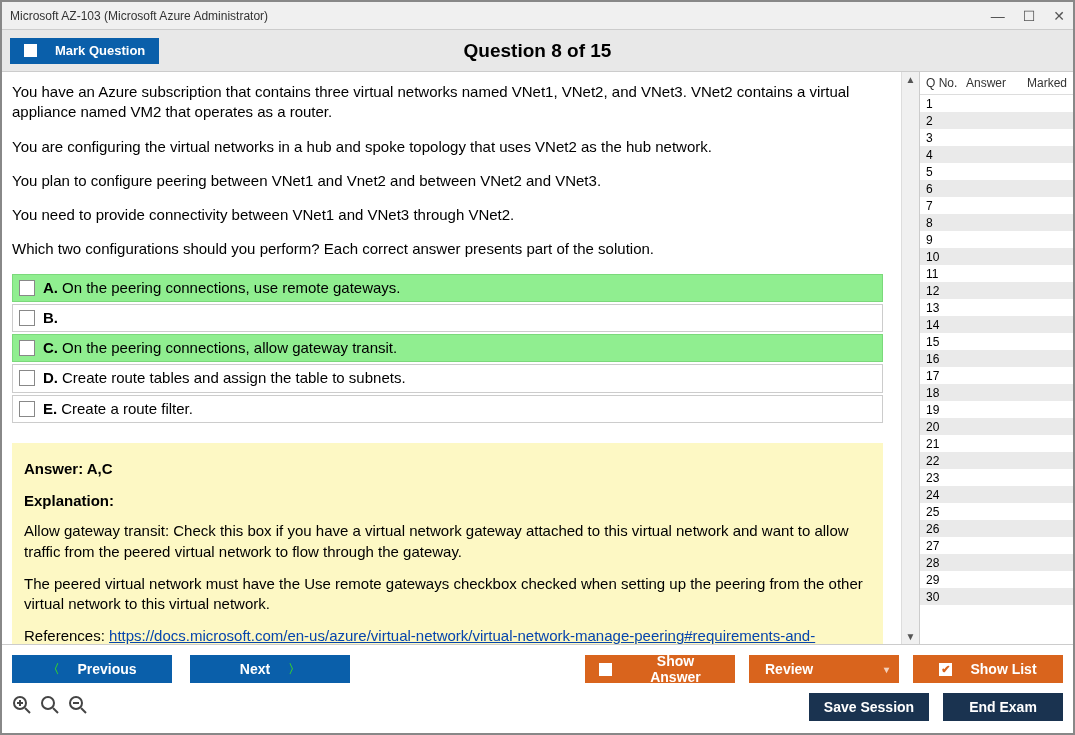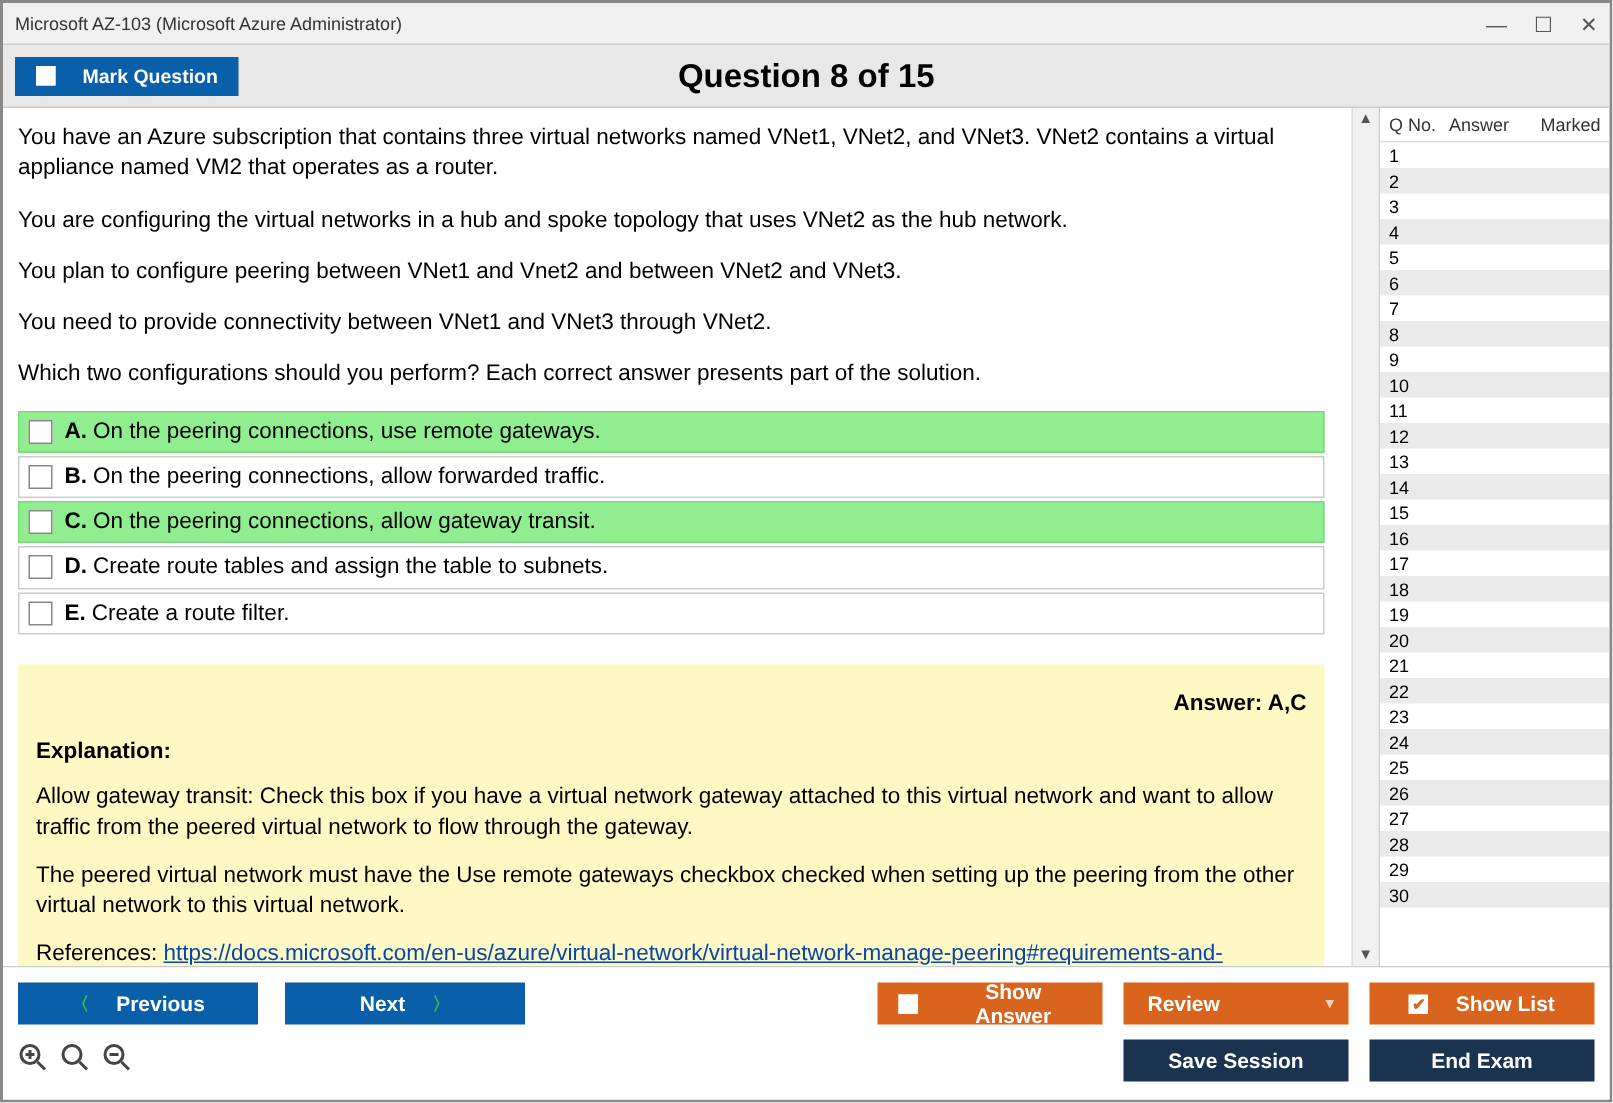--- a/index.html
+++ b/index.html
@@ -29,40 +29,40 @@
   .btn-dark { background: #1a3350; }
   .mark-btn { height: 26px; font-size: 13px; }
   .checkbox-ind {
     width: 13px; height: 13px; background: #fff; border:1px solid #fff; display:inline-block;
   }
   .checkbox-checked {
     width:13px; height:13px; background:#fff; display:inline-flex; align-items:center; justify-content:center; color:#d9641d; font-size:11px; font-weight:bold;
   }
   .question-title {
     position: absolute; left: 0; right: 0; text-align: center;
-    font-size: 22px; font-weight: bold; color: #000; pointer-events:none;
+    font-size: 19px; font-weight: bold; color: #000; pointer-events:none;
   }
   .main { flex: 1; display: flex; overflow: hidden; border-bottom: 1px solid #ccc;}
   .content-area { flex: 1; position: relative; display:flex; }
   .content-scroll { flex:1; overflow-y: auto; padding: 10px 18px 10px 10px; font-size: 15px; color: #000; line-height: 1.35; }
   .content-scroll p { margin-bottom: 14px; }
   .options { margin-bottom: 20px; }
   .option {
     display: flex; align-items: center; padding: 3px 6px; margin-bottom: 2px;
     border: 1px solid #ccc; background: #fff;
   }
   .option.correct { background: #90ee90; border-color: #7bd97b;}
   .opt-check {
     width: 16px; height: 16px; border: 1px solid #888; background: #fff; margin-right: 8px; flex-shrink:0;
   }
   .opt-letter { font-weight: bold; margin-right: 4px; }
   .answer-box {
     background: #fdf8c4; padding: 16px 12px; font-size: 15px; color:#000;
   }
-  .answer-box .ans-title { font-weight: bold; margin-bottom: 12px; text-align: right; }
+  .answer-box .ans-title { font-weight: bold; margin-bottom: 12px; }
   .answer-box .exp-title { font-weight: bold; margin-bottom: 10px; }
   .answer-box p { margin-bottom: 12px; }
   .answer-box a { color: #0645ad; text-decoration: underline; }
   .scroll-arrows { width: 18px; display:flex; flex-direction:column; justify-content:space-between; background:#f0f0f0; border-left:1px solid #ddd;}
   .scroll-arrows span { font-size:10px; text-align:center; color:#555; padding:2px 0; cursor:pointer;}
   .sidebar {
     width: 154px; border-left: 1px solid #ccc; display: flex; flex-direction: column;
     font-size: 12px;
   }
   .sidebar-head {
@@ -84,21 +84,21 @@
   .nav-btn { width: 160px; justify-content:center; position:relative; }
   .chev { font-size: 12px; }
   .chev-green { color:#3c3; }
   .right-btns { margin-left:auto; display:flex; gap:14px; }
   .right-btns .btn { width: 150px; }
   .review-btn { justify-content: flex-start; padding-left:16px; position:relative;}
   .review-btn::after { content:"▾"; position:absolute; right:10px; font-size:10px; opacity:.7;}
   .zoom-icons { display:flex; gap:8px; color:#444; font-size:18px; align-items:center;}
   .zoom-icons span { cursor:pointer; }
   .secondary-right { margin-left:auto; display:flex; gap:14px;}
-  .secondary-right .btn { width:150px; }
+  .secondary-right .btn { width:120px; }
 </style>
 </head>
 <body>
 
 <div class="window">
 
   <div class="titlebar">
     <span>Microsoft AZ-103 (Microsoft Azure Administrator)</span>
     <div class="win-controls">
       <span>—</span>
@@ -127,21 +127,20 @@
           </div>
         <div class="options" id="options">
             <div class="option correct">
               <span class="opt-check"></span>
               <span class="opt-letter">A.</span>
               <span> On the peering connections, use remote gateways.</span>
             </div>
             <div class="option">
               <span class="opt-check"></span>
               <span class="opt-letter">B.</span>
-              <span> On the peering connections, allow forwarded traffic.</span>
             </div>
             <div class="option correct">
               <span class="opt-check"></span>
               <span class="opt-letter">C.</span>
               <span> On the peering connections, allow gateway transit.</span>
             </div>
             <div class="option">
               <span class="opt-check"></span>
               <span class="opt-letter">D.</span>
               <span> Create route tables and assign the table to subnets.</span>

